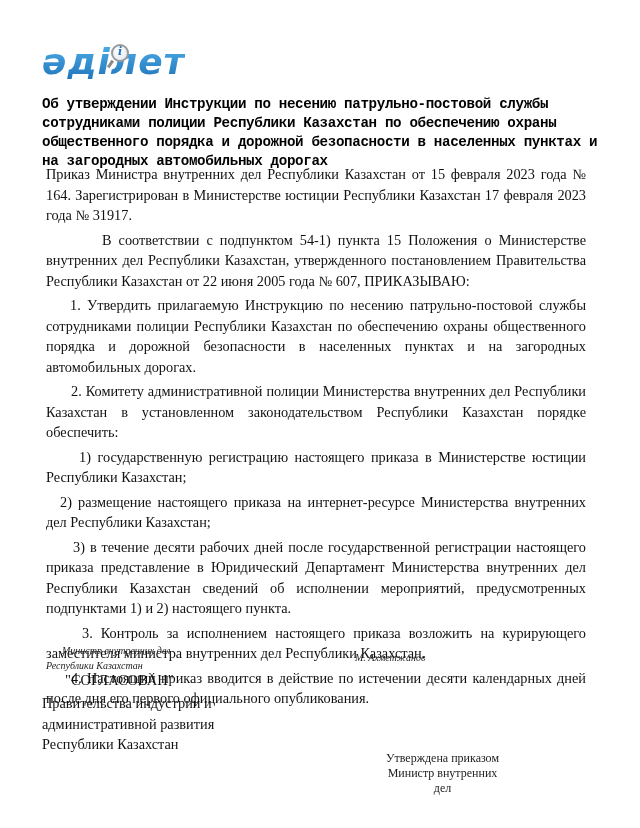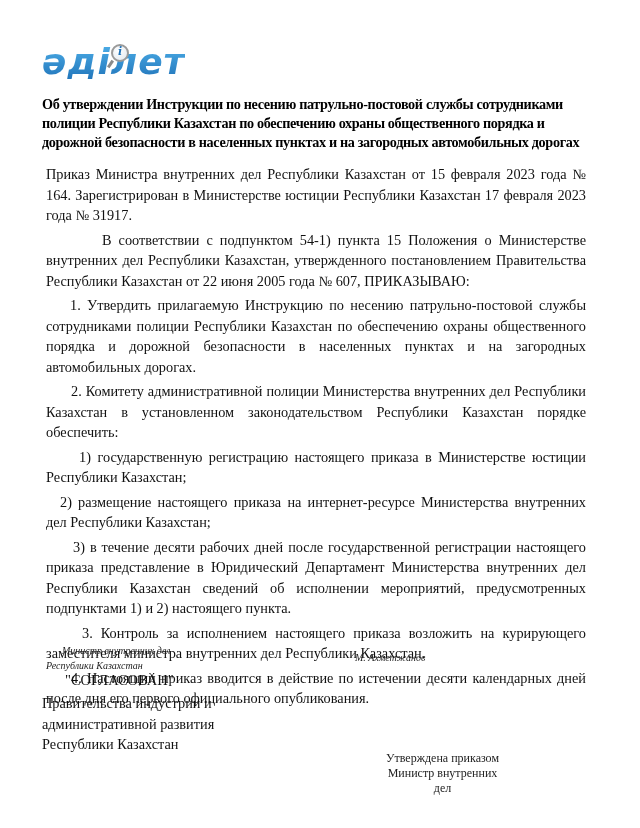--- a/index.html
+++ b/index.html
@@ -3,21 +3,21 @@
   <meta charset="utf-8">
   <style>
     html, body { margin: 0; padding: 0; background: #ffffff; }
     body { width: 640px; height: 828px; overflow: hidden; position: relative; color: #111; font-family: "Liberation Serif", "DejaVu Serif", serif; }
     .logo { position: absolute; left: 42px; top: 42px; width: 140px; height: 44px; }
     .logo-text { position: absolute; left: 0; top: 0; font-family: "DejaVu Sans", sans-serif; font-style: italic; font-weight: bold; font-size: 36px; line-height: 40px; letter-spacing: 1px; color: #2f8fd3; background: linear-gradient(180deg, #4fb1ea 0%, #1f72b8 100%); -webkit-background-clip: text; background-clip: text; text-align: center; -webkit-text-fill-color: transparent; }
     .logo-lens { position: absolute; left: 69px; top: 2px; width: 18px; height: 18px; border-radius: 50%; border: 2px solid #9a9a9a; background: radial-gradient(circle at 40% 35%, #ffffff 0%, #e9eef3 70%, #c9d2db 100%); box-sizing: border-box; }
     .logo-lens-i { position: absolute; left: 0; top: -1px; width: 100%; text-align: center; font-family: "DejaVu Serif", serif; font-style: italic; font-weight: bold; font-size: 11px; color: #1f72b8; }
     .logo-handle { position: absolute; left: 67px; top: 18px; width: 3px; height: 8px; background: #8a8a8a; transform: rotate(35deg); }
 
-    .title { position: absolute; left: 42px; top: 95px; width: 560px; font-family: Liberation Serif, serif; font-weight: bold; font-size: 14.2px; line-height: 19px; letter-spacing: -0.35px; color: #000; }
+    .title { position: absolute; left: 42px; top: 95px; width: 560px; font-family: Liberation Mono, monospace; font-weight: bold; font-size: 14.2px; line-height: 19px; letter-spacing: -0.35px; color: #000; }
     .doc { position: absolute; left: 42px; top: 160px; width: 548px; font-size: 14.3px; line-height: 20.5px; color: #111; text-align: justify; }
     .doc p { margin: 4px; }
     .ind1 { text-indent: 56px; font-family: Liberation Serif, serif; }
     .ind2 { text-indent: 14px; }
     .ind3 { text-indent: 24px; }
     .ind4 { text-indent: 33px; }
     .ind5 { text-indent: 25px; }
     .ind6 { text-indent: 27px; }
     .ind7 { text-indent: 36px; }
 

